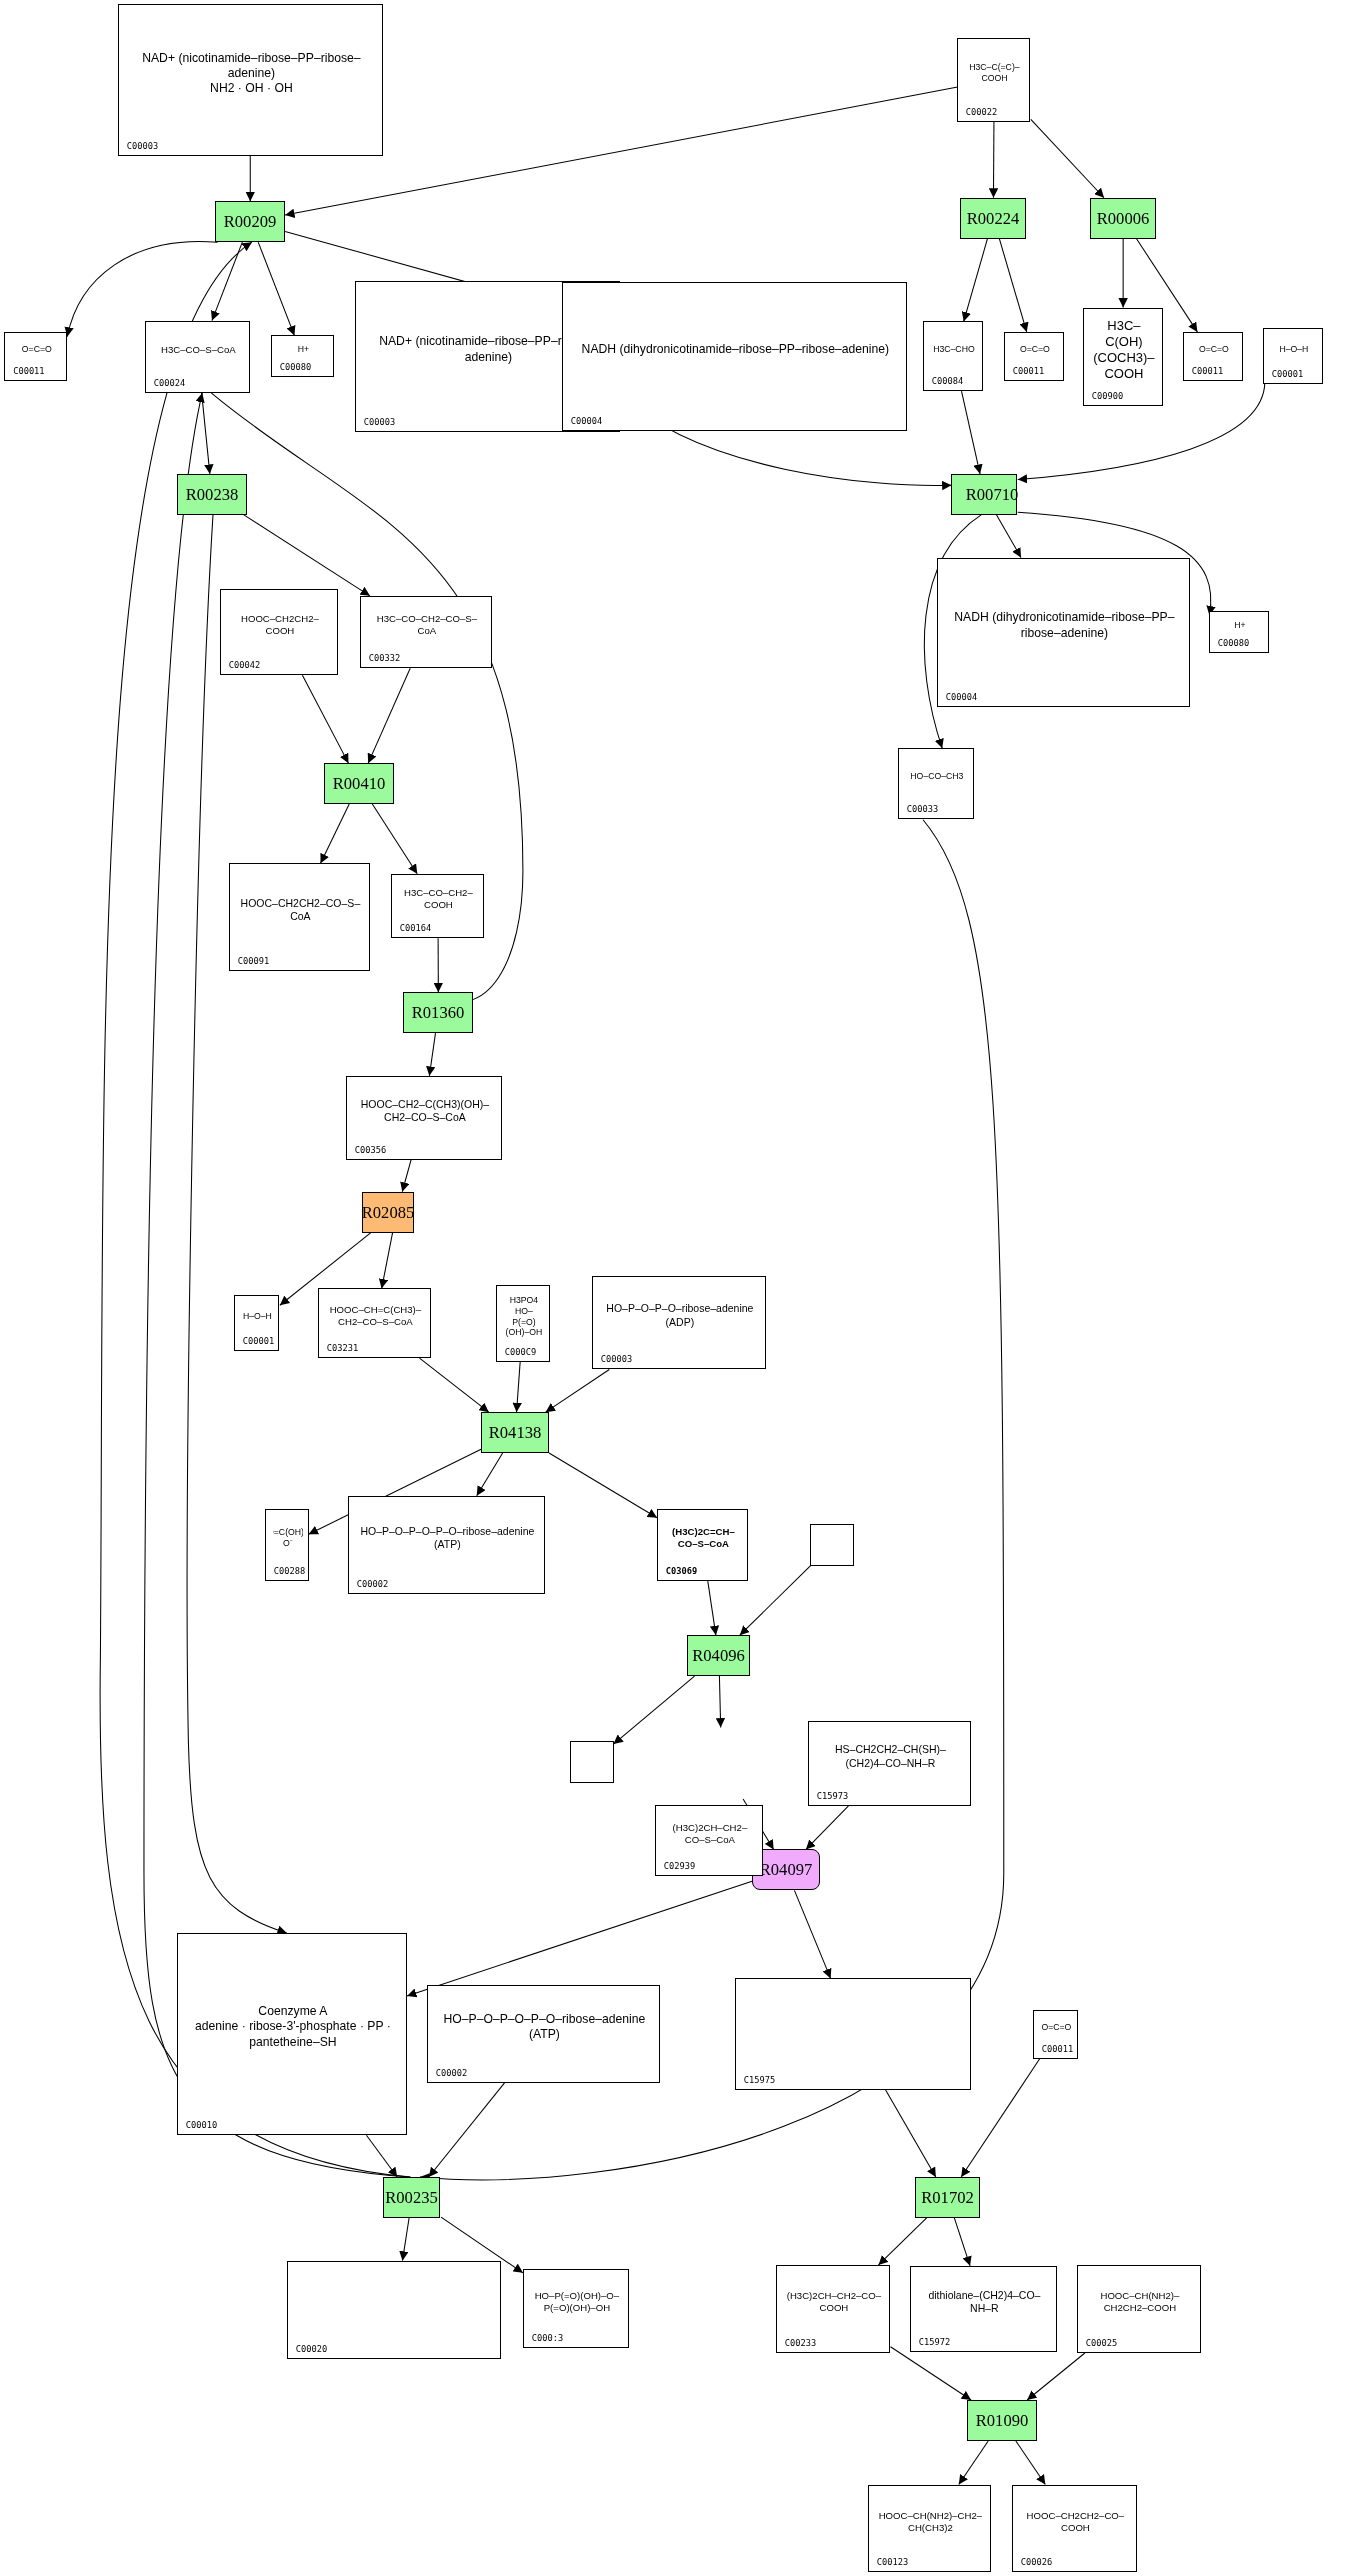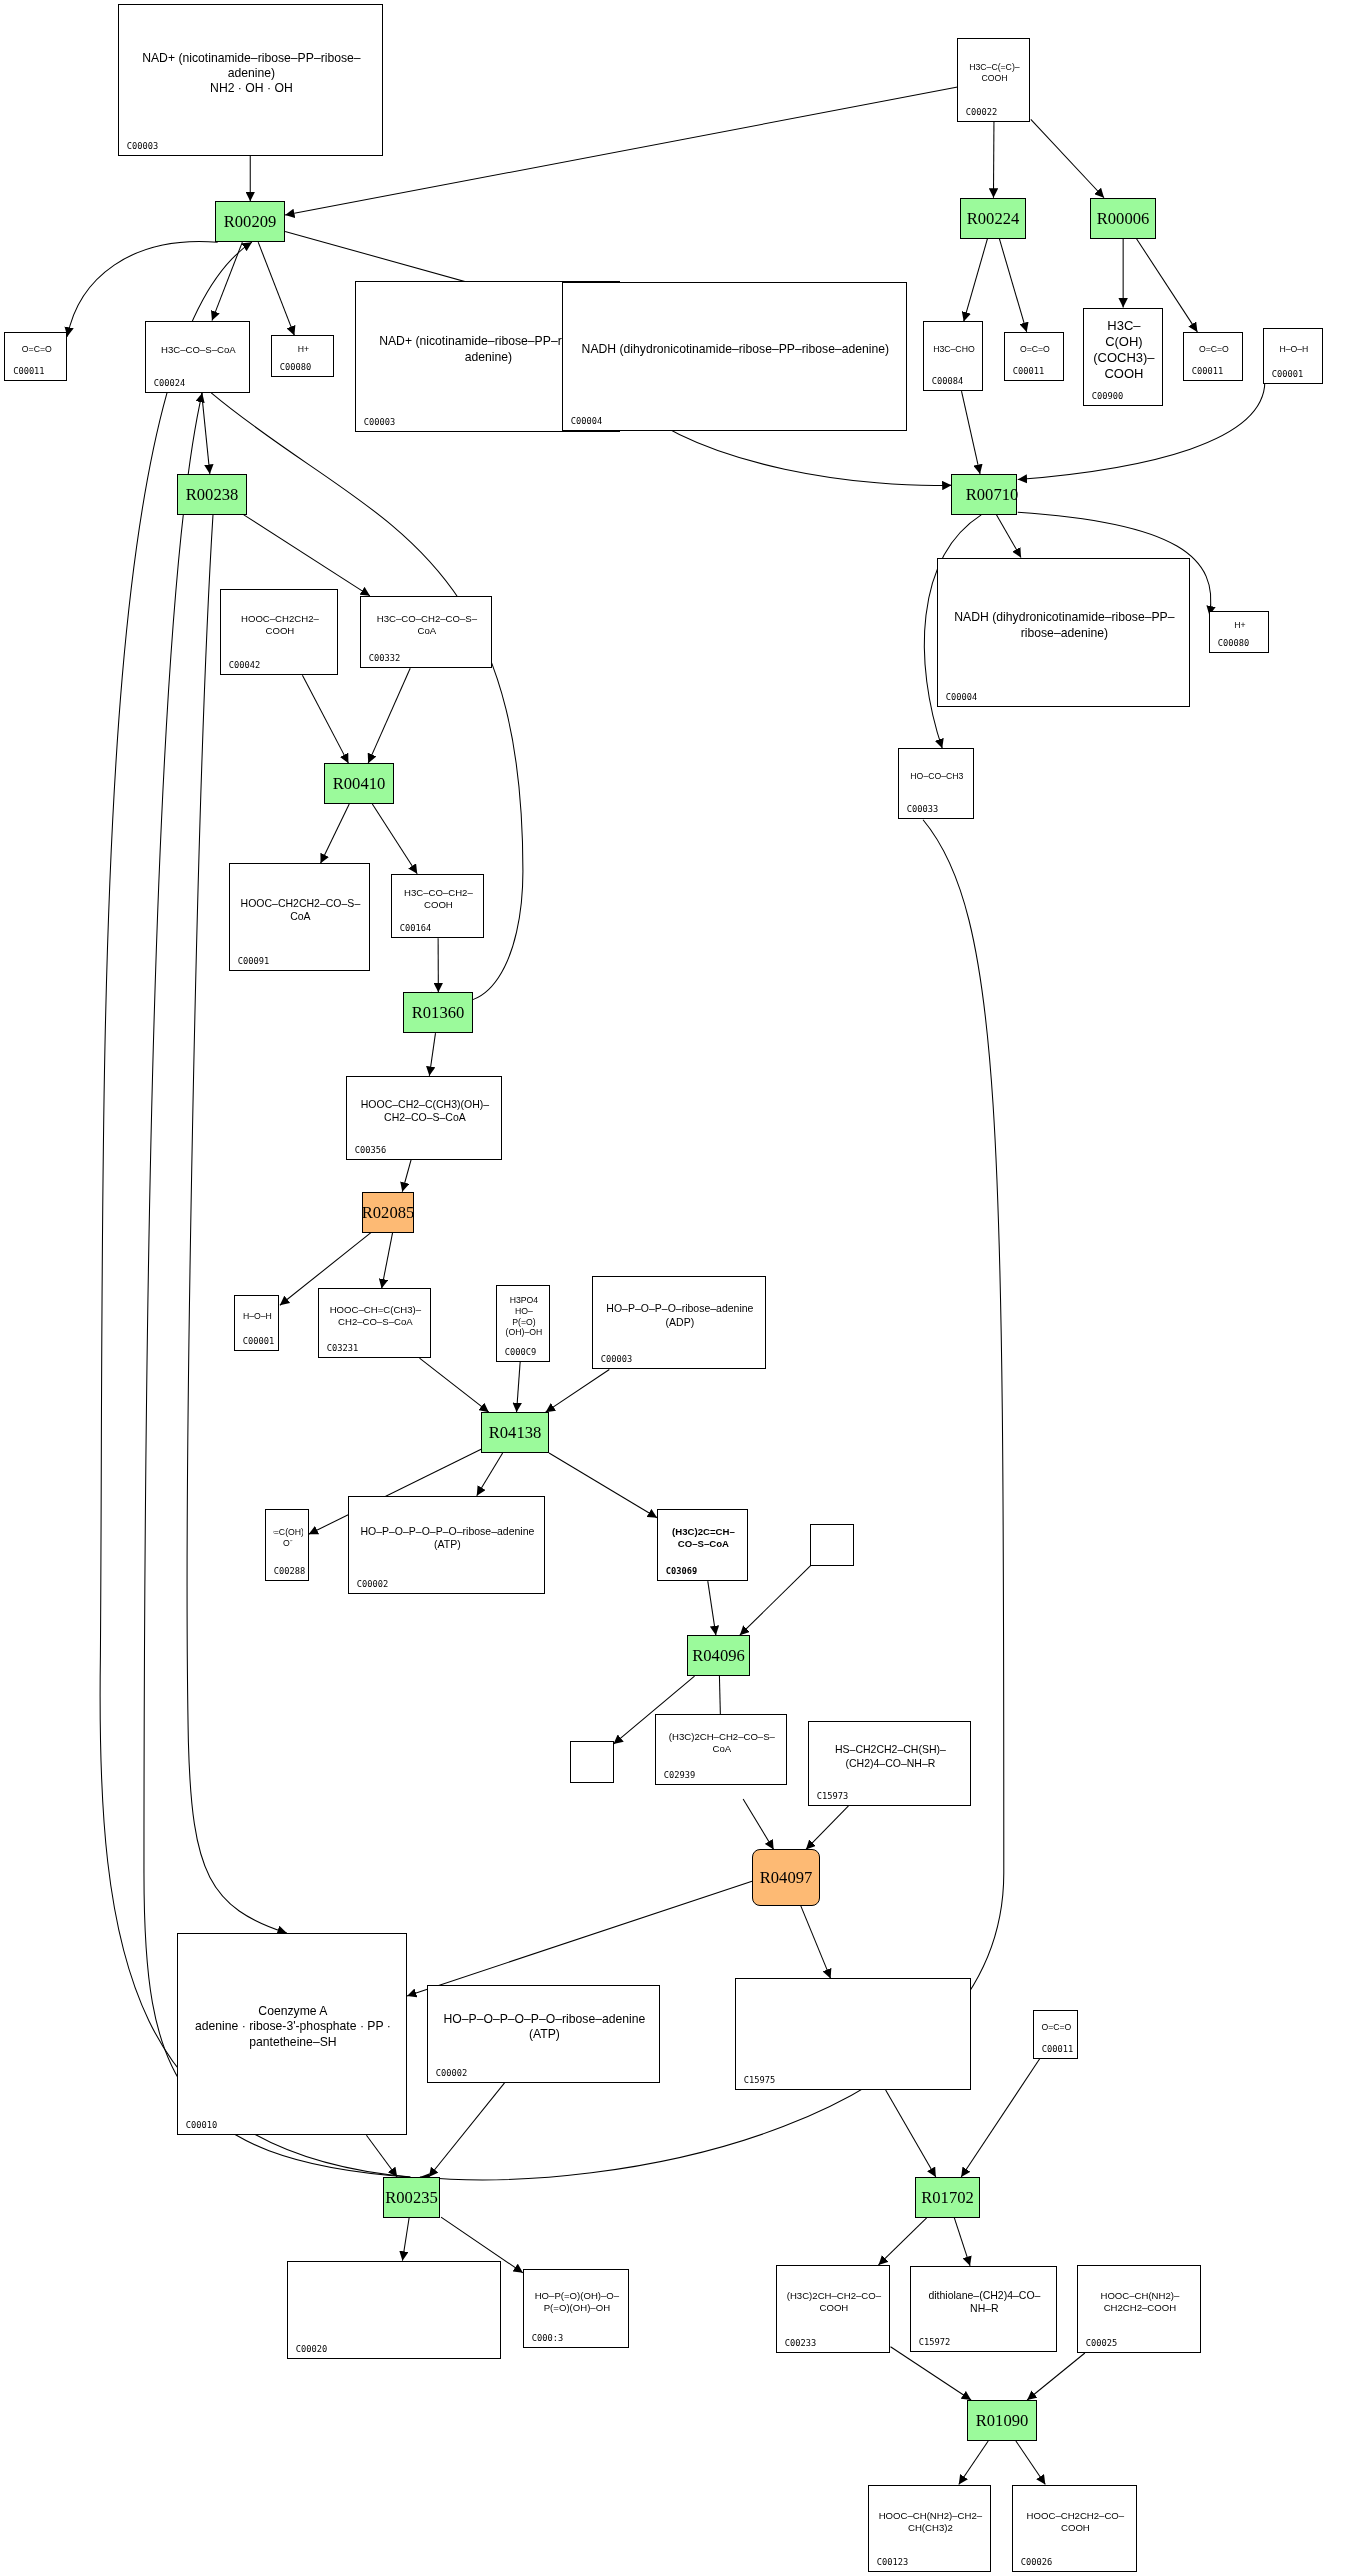--- a/index.html
+++ b/index.html
@@ -109,21 +109,21 @@
     </div>
     <div class="node-box reaction" style="left: 362px; top: 1192px; width: 52px; height: 41px; background: #fdba74;">
       <span>R02085</span>
     </div>
     <div class="node-box reaction" style="left: 481px; top: 1412px; width: 68px; height: 41px; background: rgb(155, 250, 155);">
       <span>R04138</span>
     </div>
     <div class="node-box reaction" style="left: 687px; top: 1635px; width: 63px; height: 41px; background: rgb(155, 250, 155);">
       <span>R04096</span>
     </div>
-    <div class="node-box reaction" style="left: 752px; top: 1849px; width: 68px; height: 57px; background: #fdba74; border-radius: 8px;">
+    <div class="node-box reaction" style="left: 752px; top: 1849px; width: 68px; height: 41px; background: #f0abfc; border-radius: 8px;">
       <span>R04097</span>
     </div>
     <div class="node-box reaction" style="left: 383px; top: 2177px; width: 57px; height: 41px; background: rgb(155, 250, 155);">
       <span>R00235</span>
     </div>
     <div class="node-box reaction" style="left: 915px; top: 2177px; width: 65px; height: 41px; background: rgb(155, 250, 155);">
       <span>R01702</span>
     </div>
     <div class="node-box reaction" style="left: 967px; top: 2400px; width: 70px; height: 41px; background: rgb(155, 250, 155);">
       <span>R01090</span>
@@ -233,21 +233,21 @@
     <div class="node-box compound" style="left: 348px; top: 1496px; width: 197px; height: 98px;">
       <div class="struct" style="font-size: 10.5px;">HO–P–O–P–O–P–O–ribose–adenine (ATP)</div>
       <div class="cid">C00002</div>
     </div>
     <div class="node-box compound" style="left: 657px; top: 1509px; width: 91px; height: 72px; font-weight: bold;">
       <div class="struct" style="font-size: 9.6px;">(H3C)2C=CH–CO–S–CoA</div>
       <div class="cid">C03069</div>
     </div>
     <div class="node-box compound empty" style="left: 810px; top: 1524px; width: 44px; height: 42px;"></div>
     <div class="node-box compound empty" style="left: 570px; top: 1741px; width: 44px; height: 42px;"></div>
-    <div class="node-box compound" style="left: 655px; top: 1714px; width: 132px; height: 71px;">
+    <div class="node-box compound" style="left: 655px; top: 1805px; width: 108px; height: 71px;">
       <div class="struct" style="font-size: 9.6px;">(H3C)2CH–CH2–CO–S–CoA</div>
       <div class="cid">C02939</div>
     </div>
     <div class="node-box compound" style="left: 808px; top: 1721px; width: 163px; height: 85px;">
       <div class="struct" style="font-size: 10.5px;">HS–CH2CH2–CH(SH)–(CH2)4–CO–NH–R</div>
       <div class="cid">C15973</div>
     </div>
     <div class="node-box compound" style="left: 177px; top: 1933px; width: 230px; height: 202px;">
       <div class="struct">Coenzyme A
 adenine · ribose-3'-phosphate · PP · pantetheine–SH</div>

